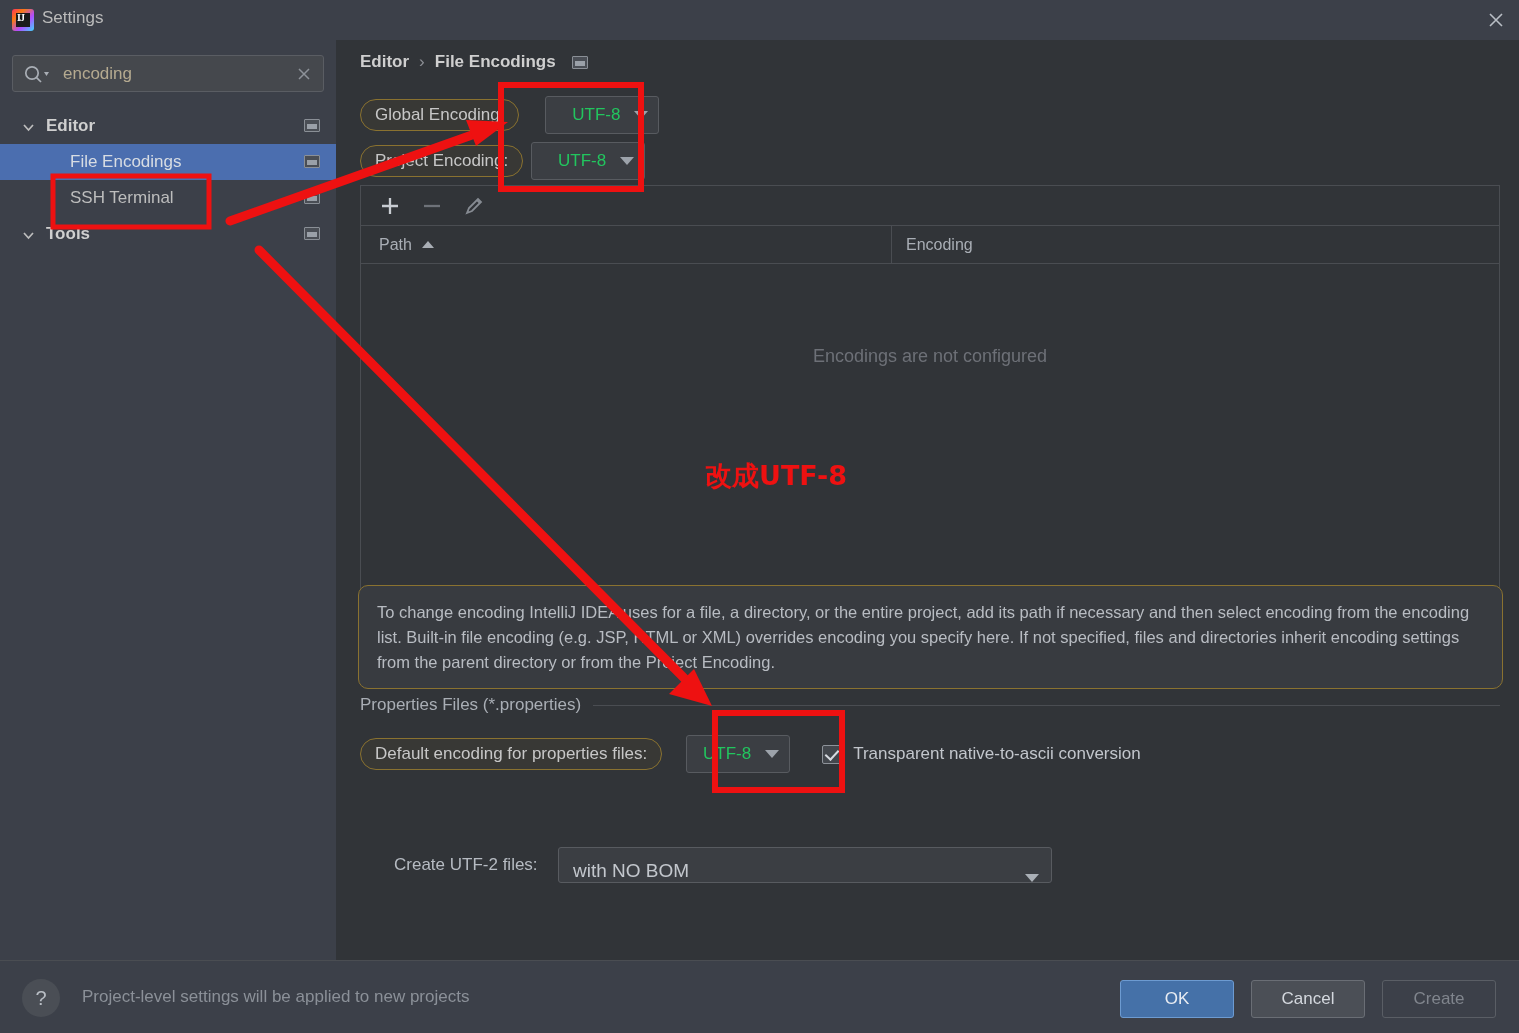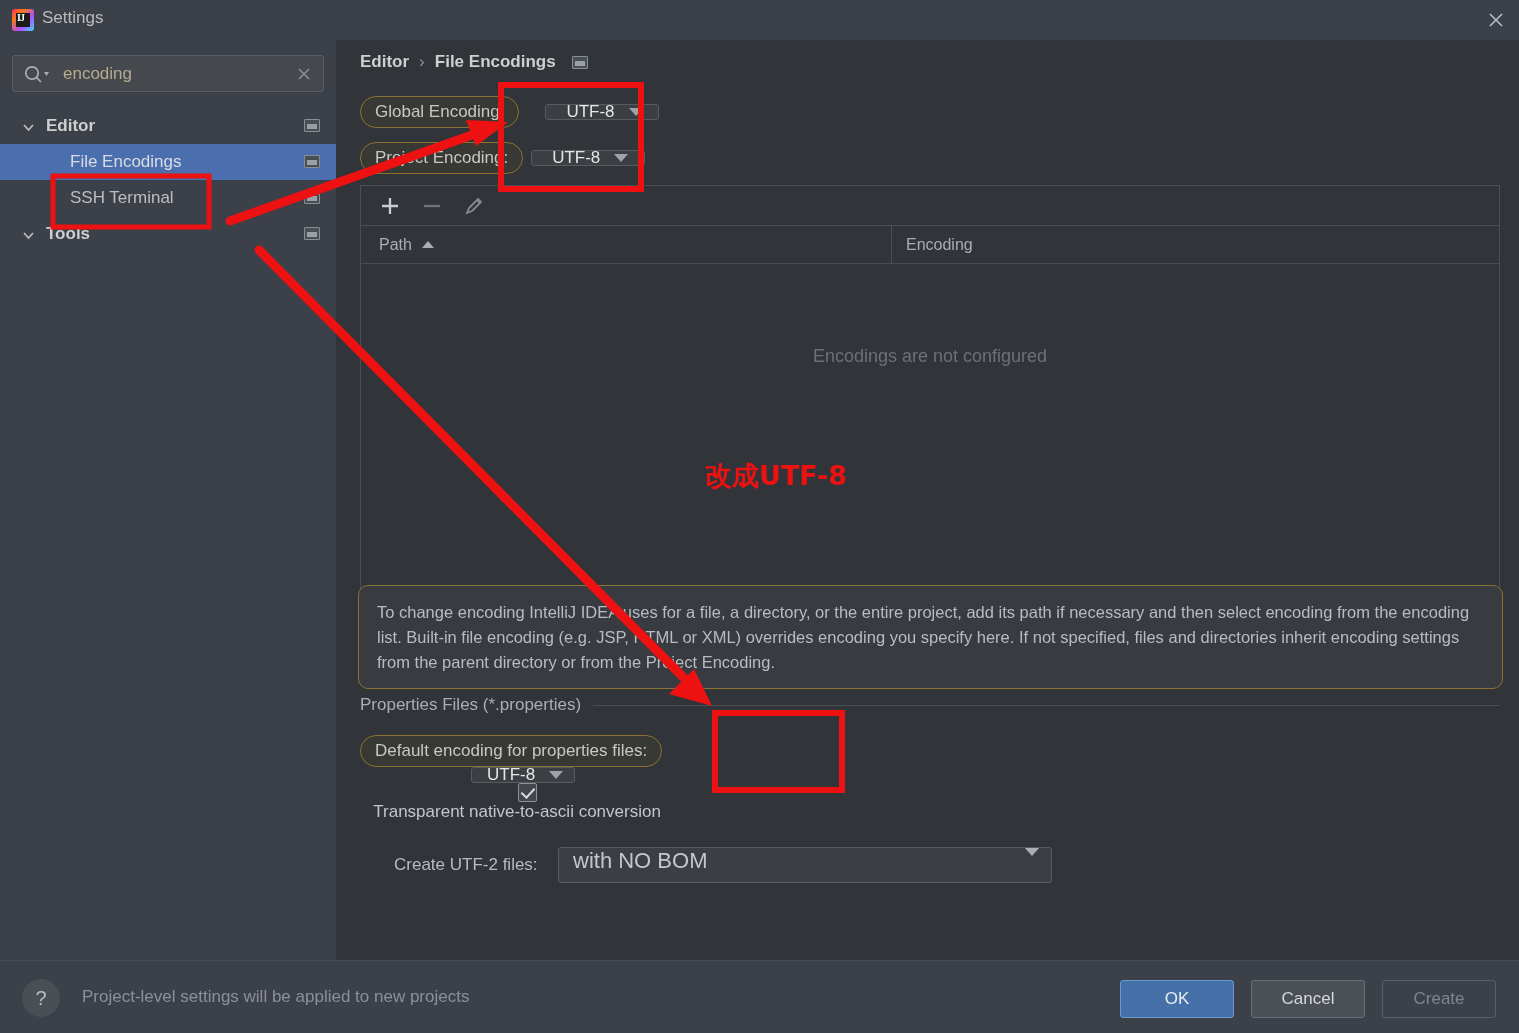--- a/index.html
+++ b/index.html
@@ -116,22 +116,22 @@
   
   .enc-row { position: absolute; display: flex; align-items: center; }
   .enc-label {
     font-size: 17px; color: #c7c7c7;
     padding: 5px 14px; border: 1px solid #8a7230; border-radius: 16px;
     background: rgba(120,95,30,0.10);
     white-space: nowrap;
   }
   .combo {
     background: #3b3e43; border: 1px solid #585b60; border-radius: 3px;
-    height: 16px; display: flex; align-items: center; justify-content: center;
-    padding: 0 10px 0 14px; color: #e5e5e5; font-size: 17px;
+    height: 38px; display: flex; align-items: center; justify-content: flex-end;
+    padding: 0 10px 0 14px; color: #22c55e; font-size: 17px;
   }
   .combo .caret {
     width: 0; height: 0; margin-left: 14px;
     border-left: 7px solid transparent; border-right: 7px solid transparent;
     border-top: 8px solid #9da3ab;
   }
 
   
   .table-wrap {
     position: absolute; left: 24px; top: 145px;
@@ -184,22 +184,22 @@
   .checkbox::after {
     content: ""; position: absolute; left: 5px; top: 1px;
     width: 6px; height: 11px;
     border: solid #d6dae0; border-width: 0 2px 2px 0;
     transform: rotate(43deg);
   }
 
   .wide-combo {
     position: absolute;
     background: #3b3e43; border: 1px solid #585b60; border-radius: 3px;
-    height: 36px; display: flex; align-items: flex-start; justify-content: space-between;
-    padding: 0 12px 0 14px; color: #c3c7cd; font-size: 22px;
+    height: 36px; display: flex; align-items: flex-end; justify-content: space-between;
+    padding: 0 12px 0 14px; color: #c3c7cd; font-size: 19px;
   }
   .wide-combo .caret {
     width: 0; height: 0;
     border-left: 7px solid transparent; border-right: 7px solid transparent;
     border-top: 8px solid #aab0b7;
   }
   .bom-note {
     position: absolute; font-size: 17px; color: #a7acb3;
   }
   .bom-note .link { color: #4a9bdd; }
@@ -375,21 +375,21 @@
       <div class="table-empty">Encodings are not configured</div>
     </div>
 
     <div class="infobox">To change encoding IntelliJ IDEA uses for a file, a directory, or the entire project, add its path if necessary and then select encoding from the encoding list. Built-in file encoding (e.g. JSP, HTML or XML) overrides encoding you specify here. If not specified, files and directories inherit encoding settings from the parent directory or from the Project Encoding.</div>
 
     <div class="section" style="left:24px; top:655px; width:1140px;">
       <span>Properties Files (*.properties)</span>
       <span class="rule" style="flex:1;"></span>
     </div>
 
-    <div class="enc-row" style="left:24px; top:695px;flex-direction:column;">
+    <div class="enc-row" style="left:24px; top:695px;">
       <span class="enc-label">Default encoding for properties files:</span>
       <span class="combo" style="margin-left:24px; width:104px;">
         <span>UTF-8</span>
         <span class="caret"></span>
       </span>
       <span class="checkbox" style="margin-left:32px;"></span>
       <span style="margin-left:12px; font-size:17px; color:#c2c6cc;">Transparent native-to-ascii conversion</span>
     </div>
 
 

